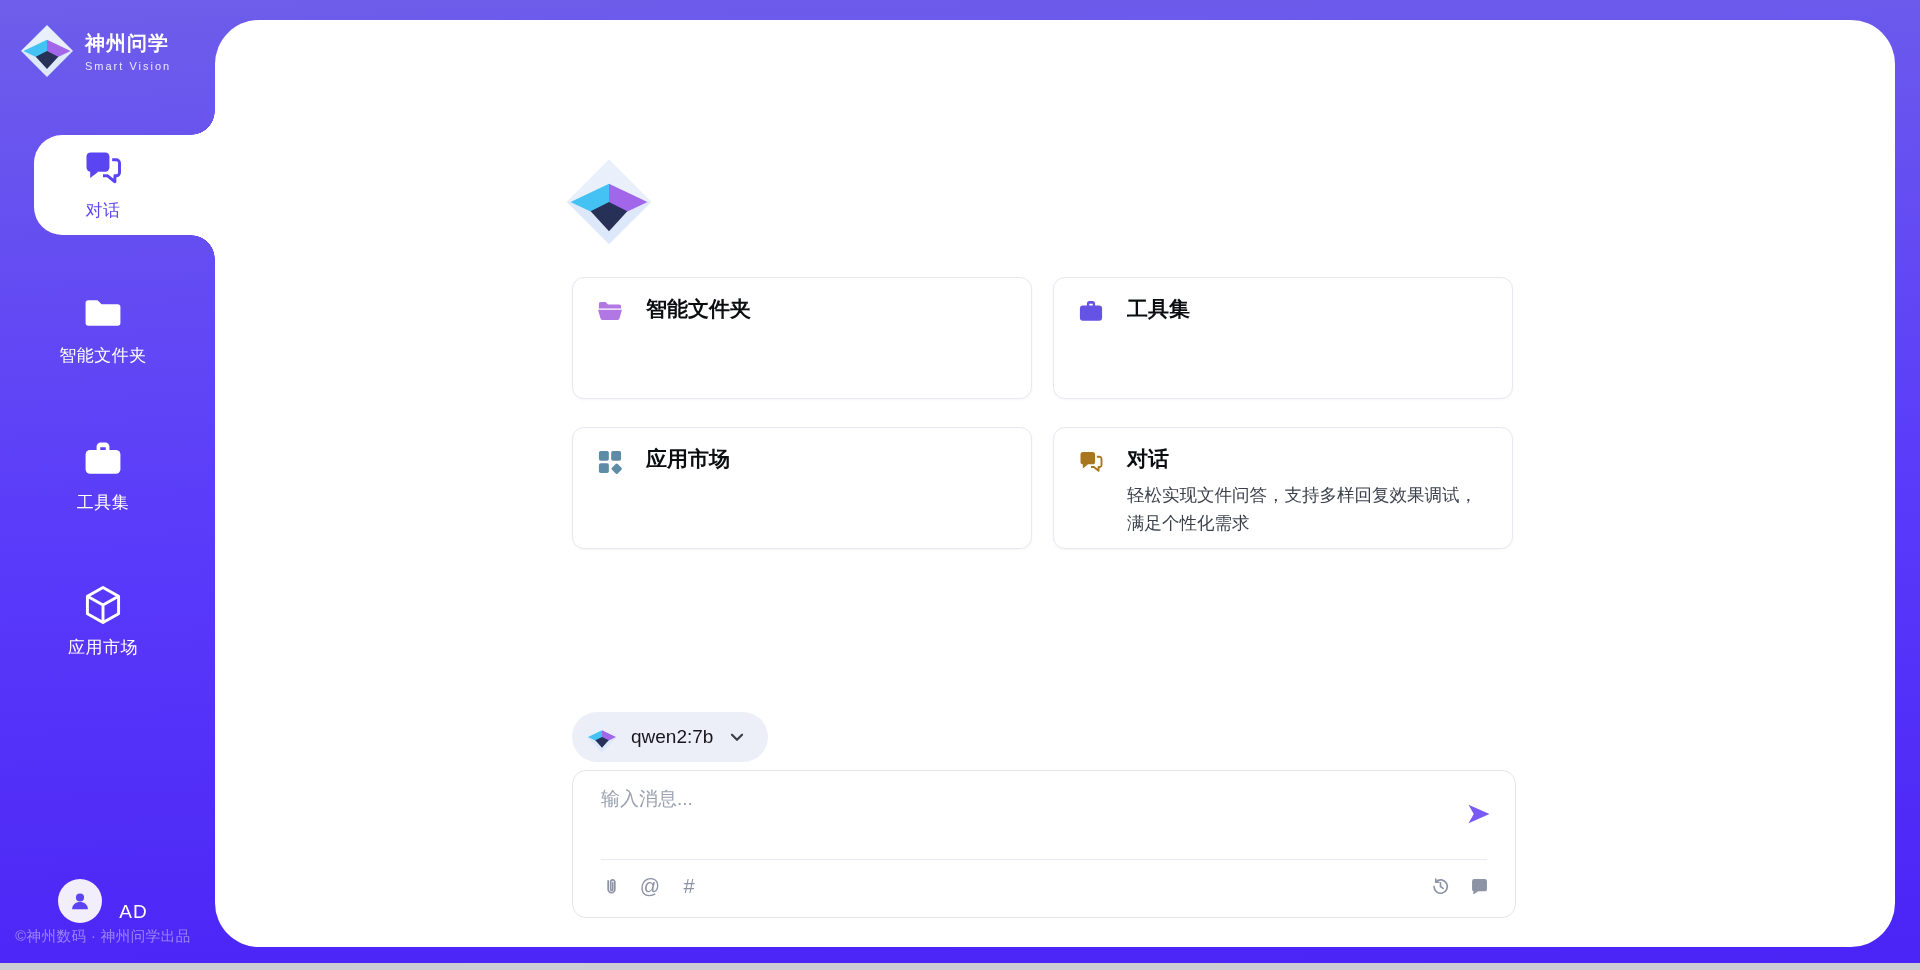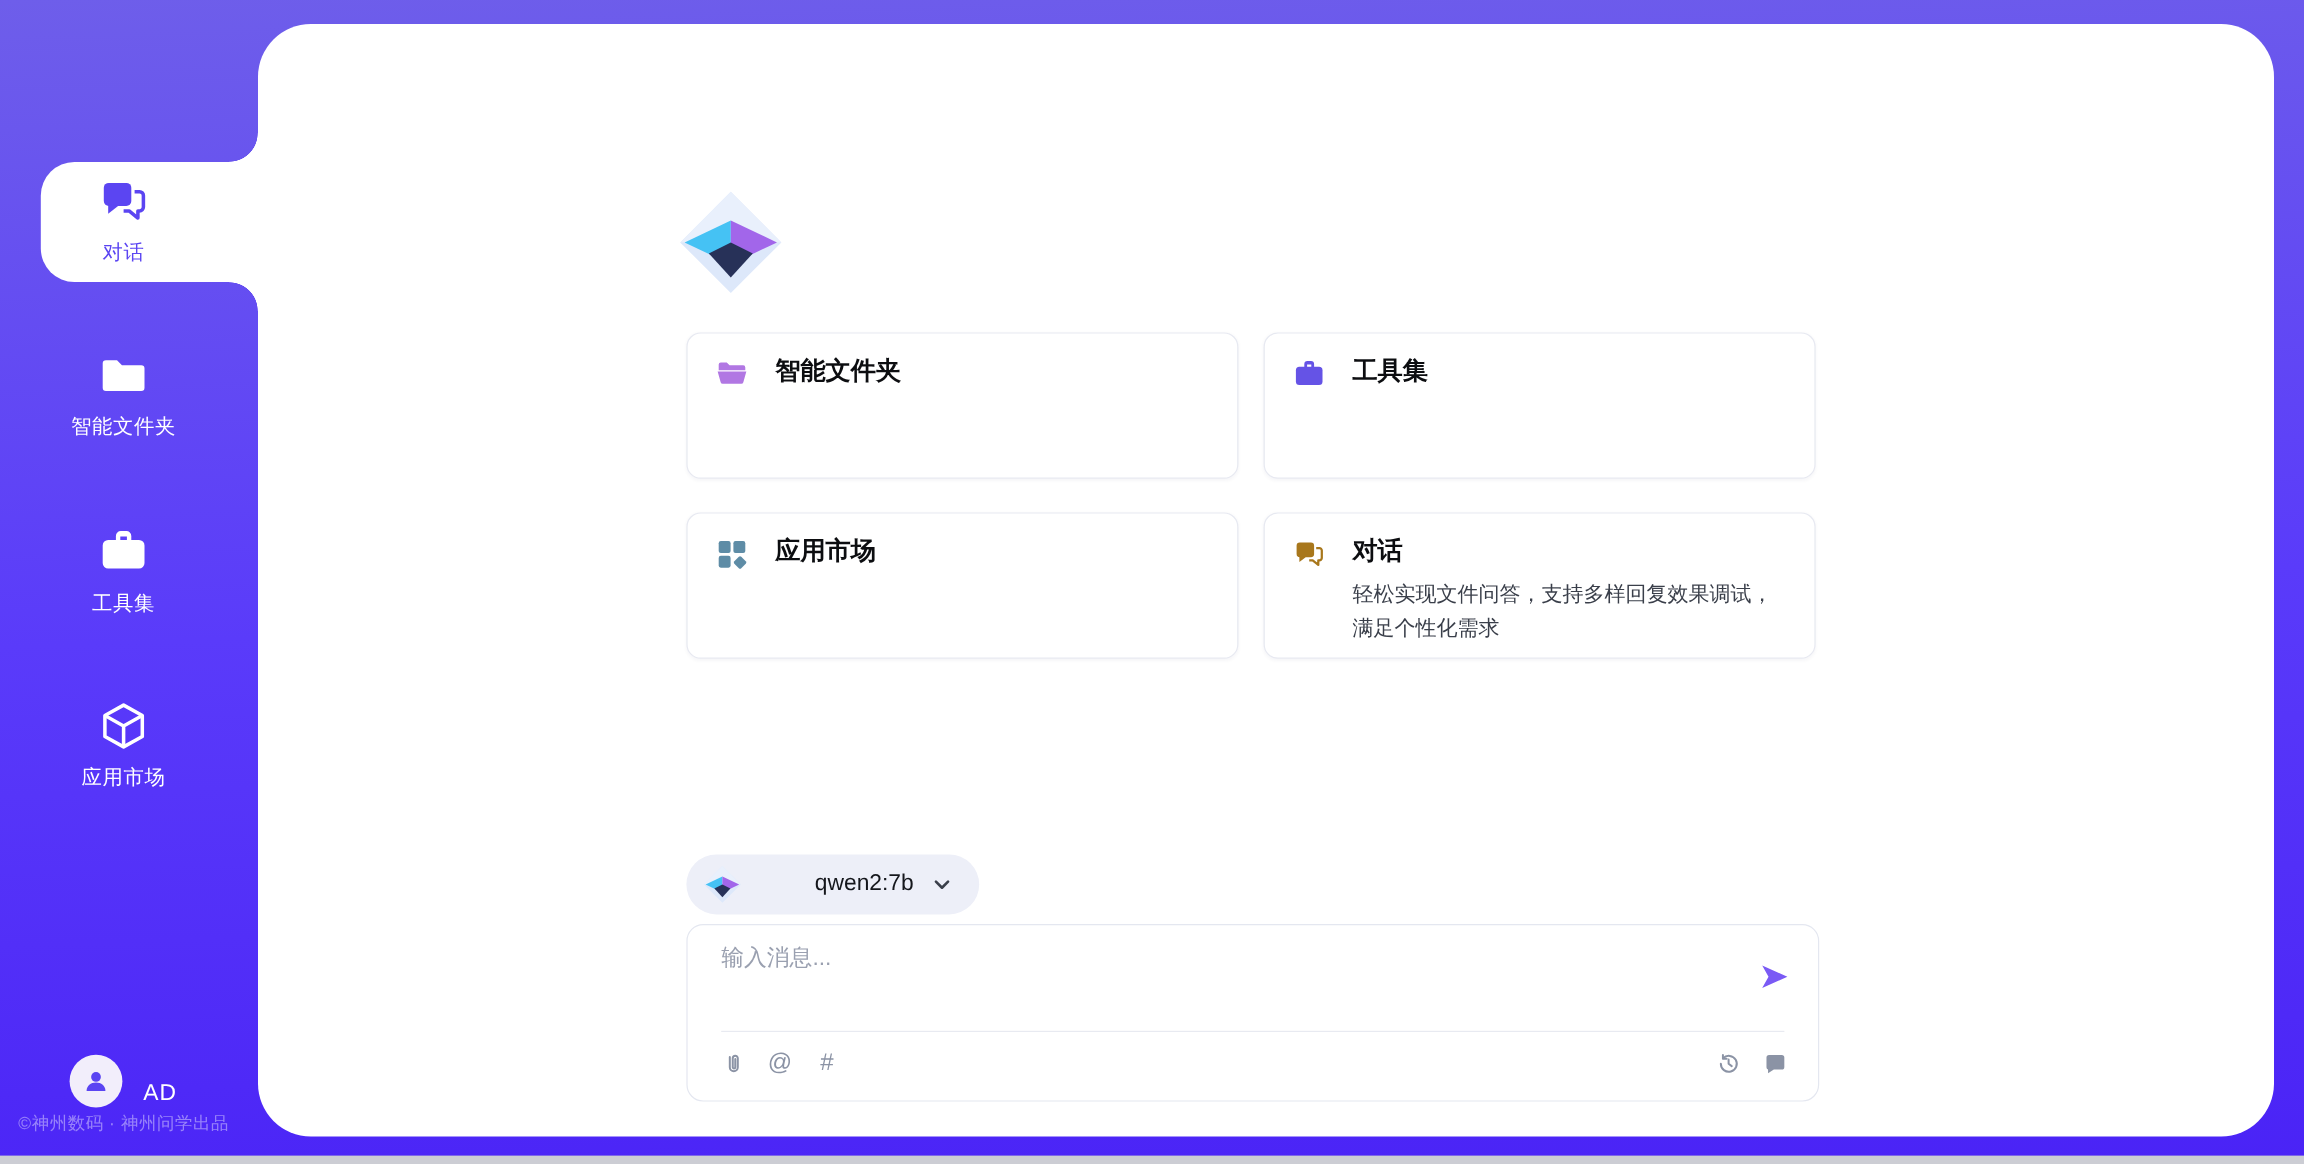--- a/index.html
+++ b/index.html
@@ -59,21 +59,21 @@
   .card-icon { width:28px; height:28px; flex:none; margin-top:3px; }
   .card-icon svg { width:28px; height:28px; }
   .card-title { font-size:21px; font-weight:700; color:#0c0d10; }
   .card-desc  { margin-top:8px; font-size:17.5px; color:#3a3f4a; line-height:1.6; }
 
   
   .model-pill { position:absolute; left:357px; top:692px; height:50px; padding:0 20px 0 14px;
                 border-radius:25px; background:#edeff8; display:inline-flex; align-items:center;
                 gap:13px; cursor:pointer; }
   .model-pill .logo { width:32px; height:32px; }
-  .model-name { font-size:19px; color:#15171c;margin-left:48px; }
+  .model-name { font-size:19px; color:#15171c; }
   .chev { width:22px; height:22px; }
 
   
   .composer { position:absolute; left:357px; top:750px; width:944px; height:148px;
               background:#ffffff; border:1.5px solid #e4e7f0; border-radius:14px; }
   .composer-input { position:absolute; left:28px; top:17px; width:850px; border:none; outline:none;
                     font-size:19px; color:#1c1e24; background:transparent;
                     font-family:"Liberation Sans", sans-serif; }
   .composer-input::placeholder { color:#9aa0b0; }
   .send-btn { position:absolute; right:20px; top:28px; width:32px; height:32px; border:none;
@@ -143,20 +143,29 @@
       <circle cx="24" cy="17.5" r="7.5"></circle>
       <path d="M9.5 39c0-8 6.5-13 14.5-13s14.5 5 14.5 13z"></path>
     </g>
   </defs>
 </svg>
 
 <div class="app">
 
   <aside class="sidebar">
 
+    <div class="brand">
+      <svg class="logo" viewBox="0 0 48 48">
+          <use href="#diamond-logo"></use>
+        </svg>
+      <div class="brand-text">
+        <div class="brand-name">神州问学</div>
+        <div class="brand-sub">Smart Vision</div>
+      </div>
+    </div>
 
     <div class="active-blob"></div>
     <div class="scoop scoop-top"></div>
     <div class="scoop scoop-bottom"></div>
 
     <div class="nav-item active" style="top:146px">
       <svg class="nav-ic" viewBox="0 0 48 48">
           <use href="#ic-chat"></use>
         </svg>
       <span class="nav-label">对话</span>

